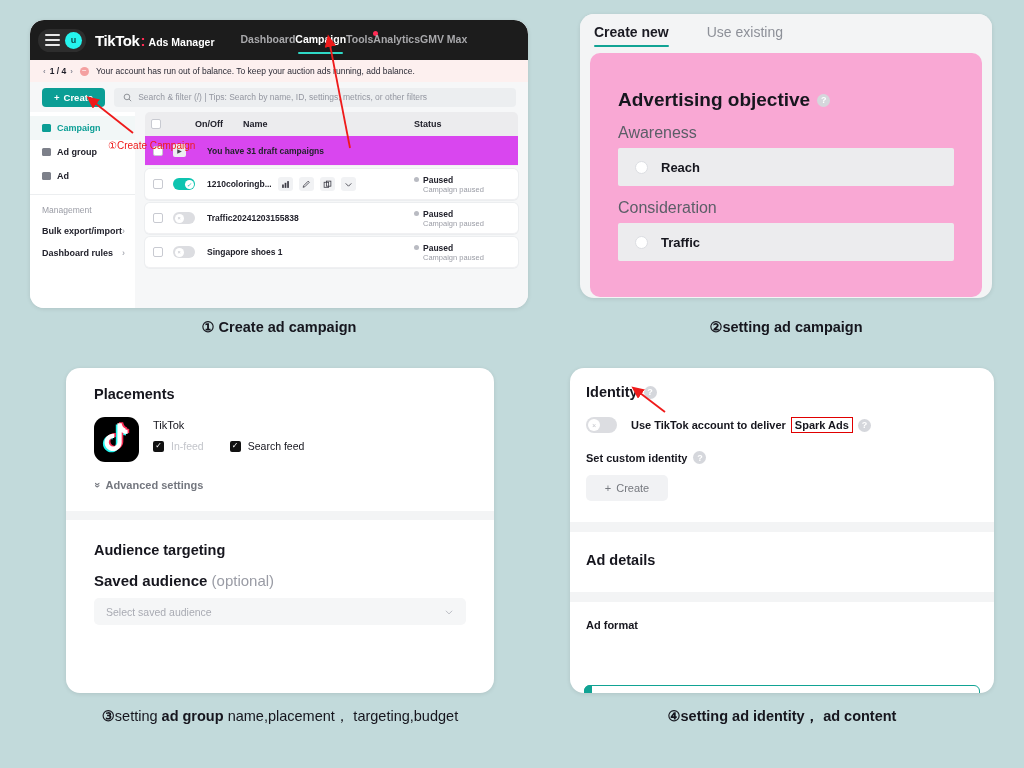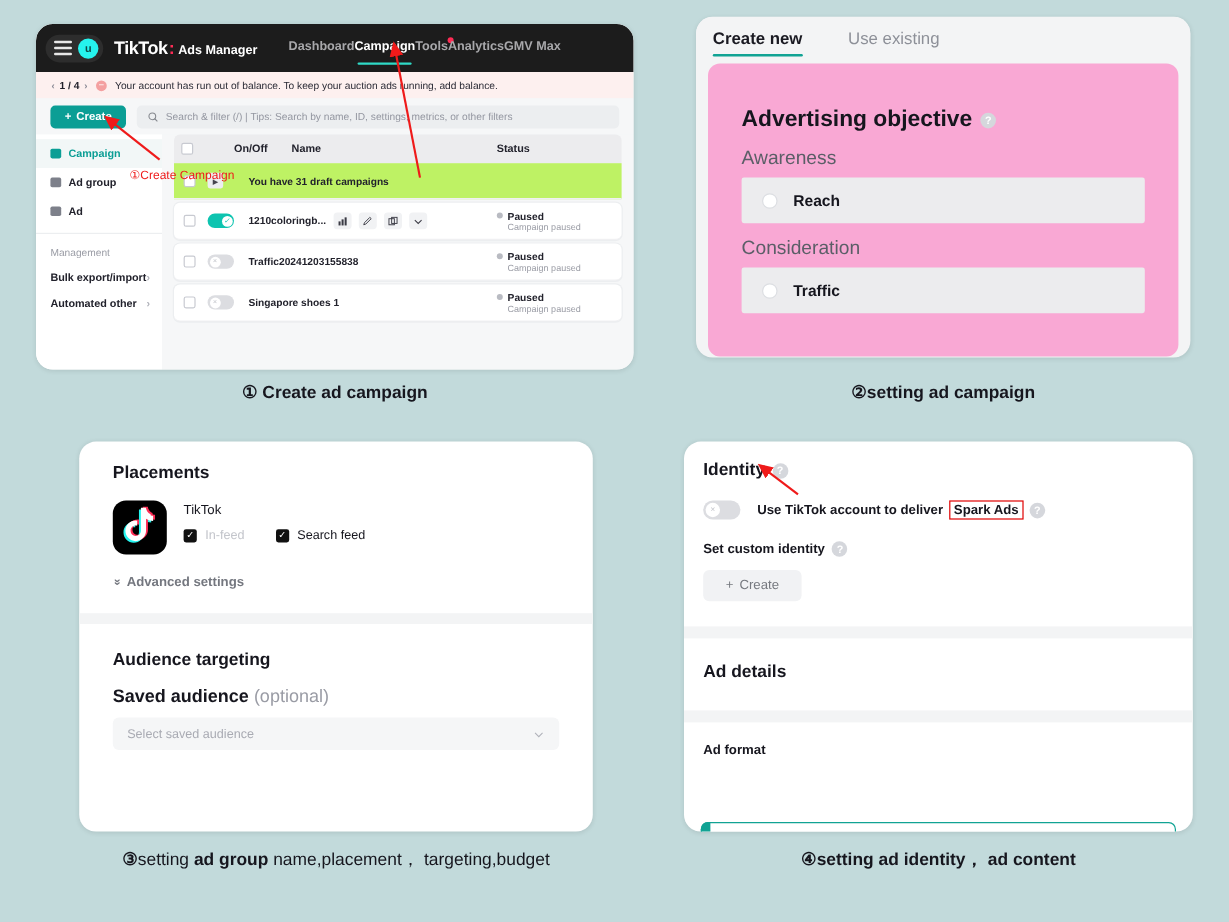--- a/index.html
+++ b/index.html
@@ -313,35 +313,35 @@
           <span class="side-icon" style="background:#7d808a"></span>
           <span>Ad</span>
         </div>
         <div class="side-sep"></div>
         <div class="side-group">Management</div>
         <div class="side-sub">
           <span>Bulk export/import</span>
           <span class="arr">›</span>
         </div>
         <div class="side-sub">
-          <span>Automated other</span>
+          <span>Dashboard rules</span>
           <span class="arr">›</span>
         </div>
       </div>
 
       <div class="tt-table">
         <div class="th-row">
           <span class="cbox"></span>
           <span style="width:34px"></span>
           <span style="width:18px">On/Off</span>
           <span style="margin-left:30px">Name</span>
           <span style="margin-left:auto;width:98px">Status</span>
         </div>
 
-        <div class="tr-row" style="background:#bef264">
+        <div class="tr-row" style="background:#d946ef">
           <div class="col-onoff">
             <span class="cbox"></span>
             <span class="expander">▶</span>
           </div>
           <div class="col-name">You have 31 draft campaigns</div>
           <div class="col-status"></div>
         </div>
 
         <div class="tr-row card">
           <div class="col-onoff">

